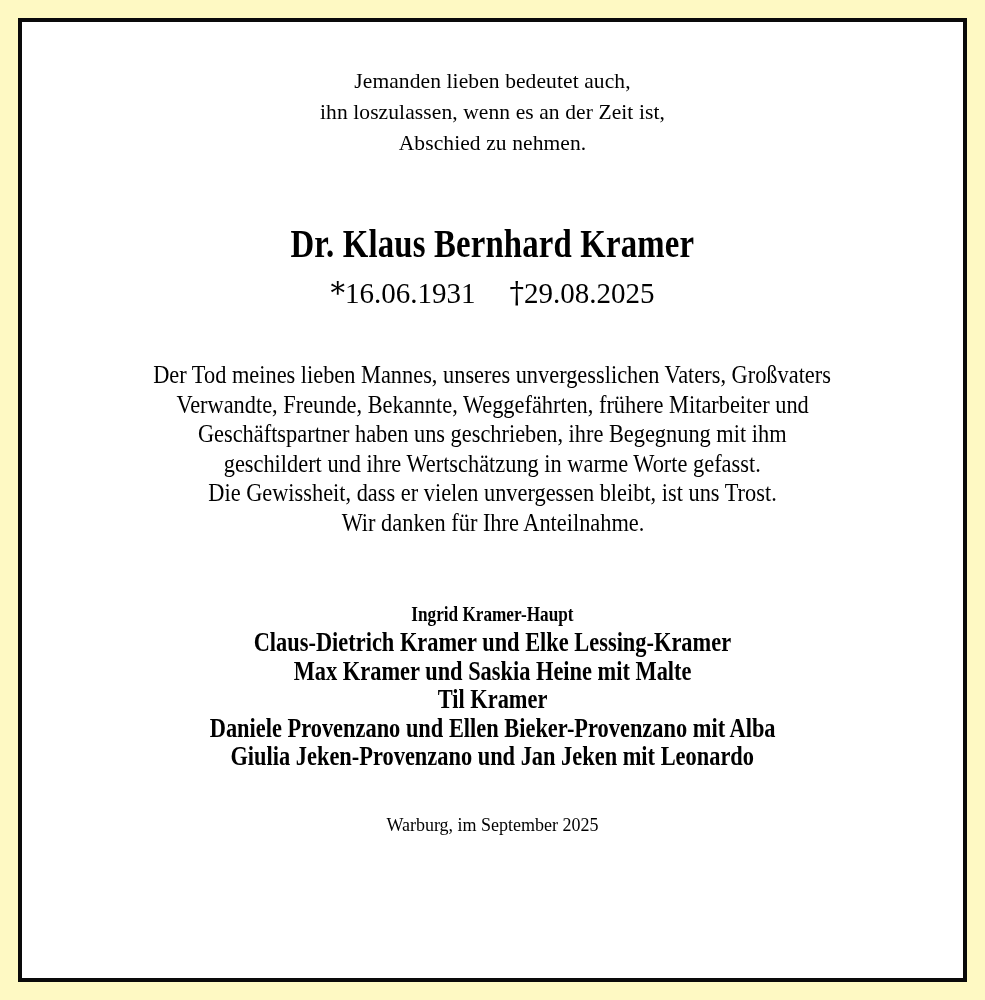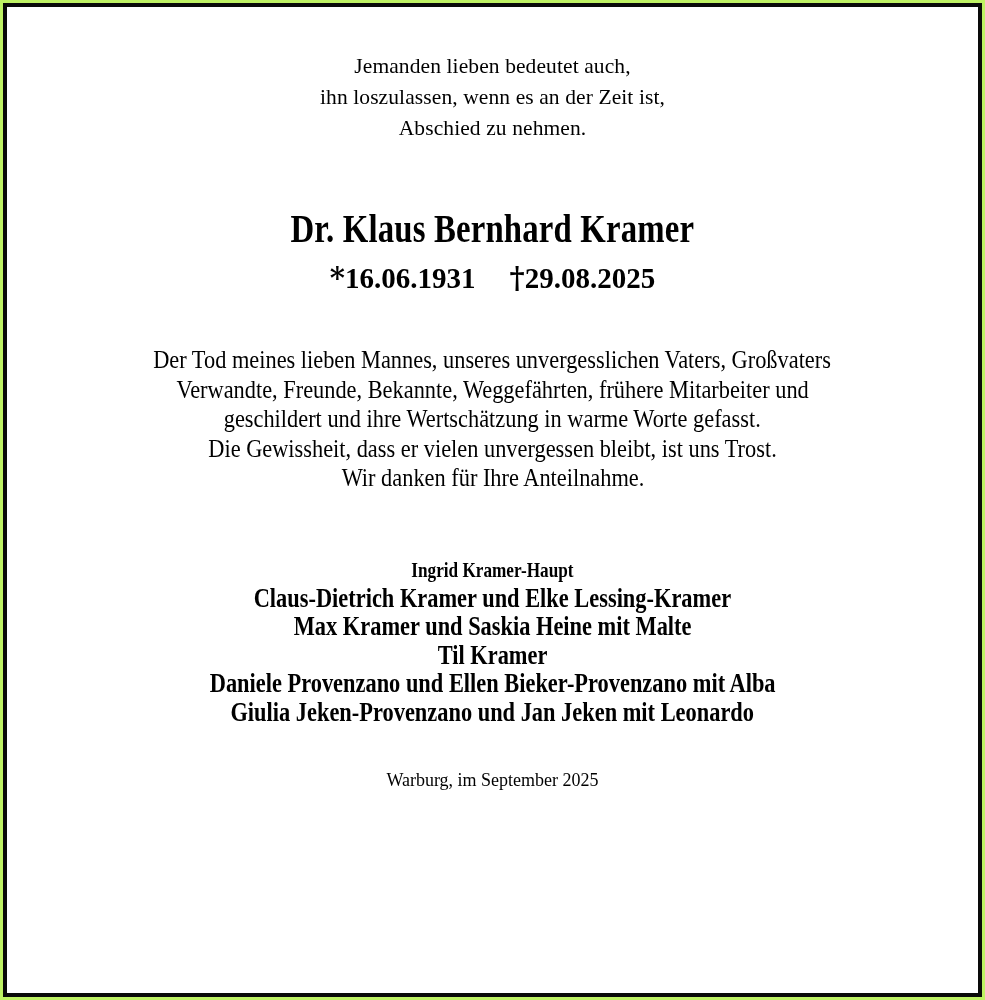--- a/index.html
+++ b/index.html
@@ -15,22 +15,22 @@
     color: #000000;
     -webkit-font-smoothing: antialiased;
   }
 
   
   #notice {
     position: relative;
     box-sizing: border-box;
     width: 985px;
     height: 1000px;
-    padding: 3px;
-    background: #bef264;
+    padding: 18px;
+    background: #fef9c3;
   }
 
   #frame {
     box-sizing: border-box;
     width: 100%;
     height: 100%;
     border: 4px solid #0a0a0a;
     background: #ffffff;
     overflow: hidden;
     position: relative;
@@ -74,21 +74,20 @@
     font-size: 41px;
     line-height: 48px;
     letter-spacing: 0.2px;
   }
 
   
   #dates {
     margin-top: 8px;
     font-size: 29px;
     line-height: 36px;
-    font-weight: bold;
   }
   #dates .date-gap {
     display: inline-block;
     width: 34px;
   }
   .sym {
     font-family: "DejaVu Serif", "Liberation Serif", serif;
   }
 
   
@@ -136,20 +135,21 @@
       <span class="cond-strong">Dr. Klaus Bernhard Kramer</span>
     </div>
 
     <div id="dates" class="block">
       <span><span class="sym">*</span><span>16.06.1931</span></span><span class="date-gap"></span><span><span class="sym">†</span><span>29.08.2025</span></span>
     </div>
 
     <div id="body-text" class="block">
       <span class="line"><span class="cond">Der Tod meines lieben Mannes, unseres unvergesslichen Vaters, Großvaters</span></span>
       <span class="line"><span class="cond">Verwandte, Freunde, Bekannte, Weggefährten, frühere Mitarbeiter und</span></span>
+      <span class="line"><span class="cond">Geschäftspartner haben uns geschrieben, ihre Begegnung mit ihm</span></span>
       <span class="line"><span class="cond">geschildert und ihre Wertschätzung in warme Worte gefasst.</span></span>
       <span class="line"><span class="cond">Die Gewissheit, dass er vielen unvergessen bleibt, ist uns Trost.</span></span>
       <span class="line"><span class="cond">Wir danken für Ihre Anteilnahme.</span></span>
     </div>
 
     <div id="widow" class="block">
       <span class="cond-strong">Ingrid Kramer-Haupt</span>
     </div>
 
     <div id="family" class="block">

